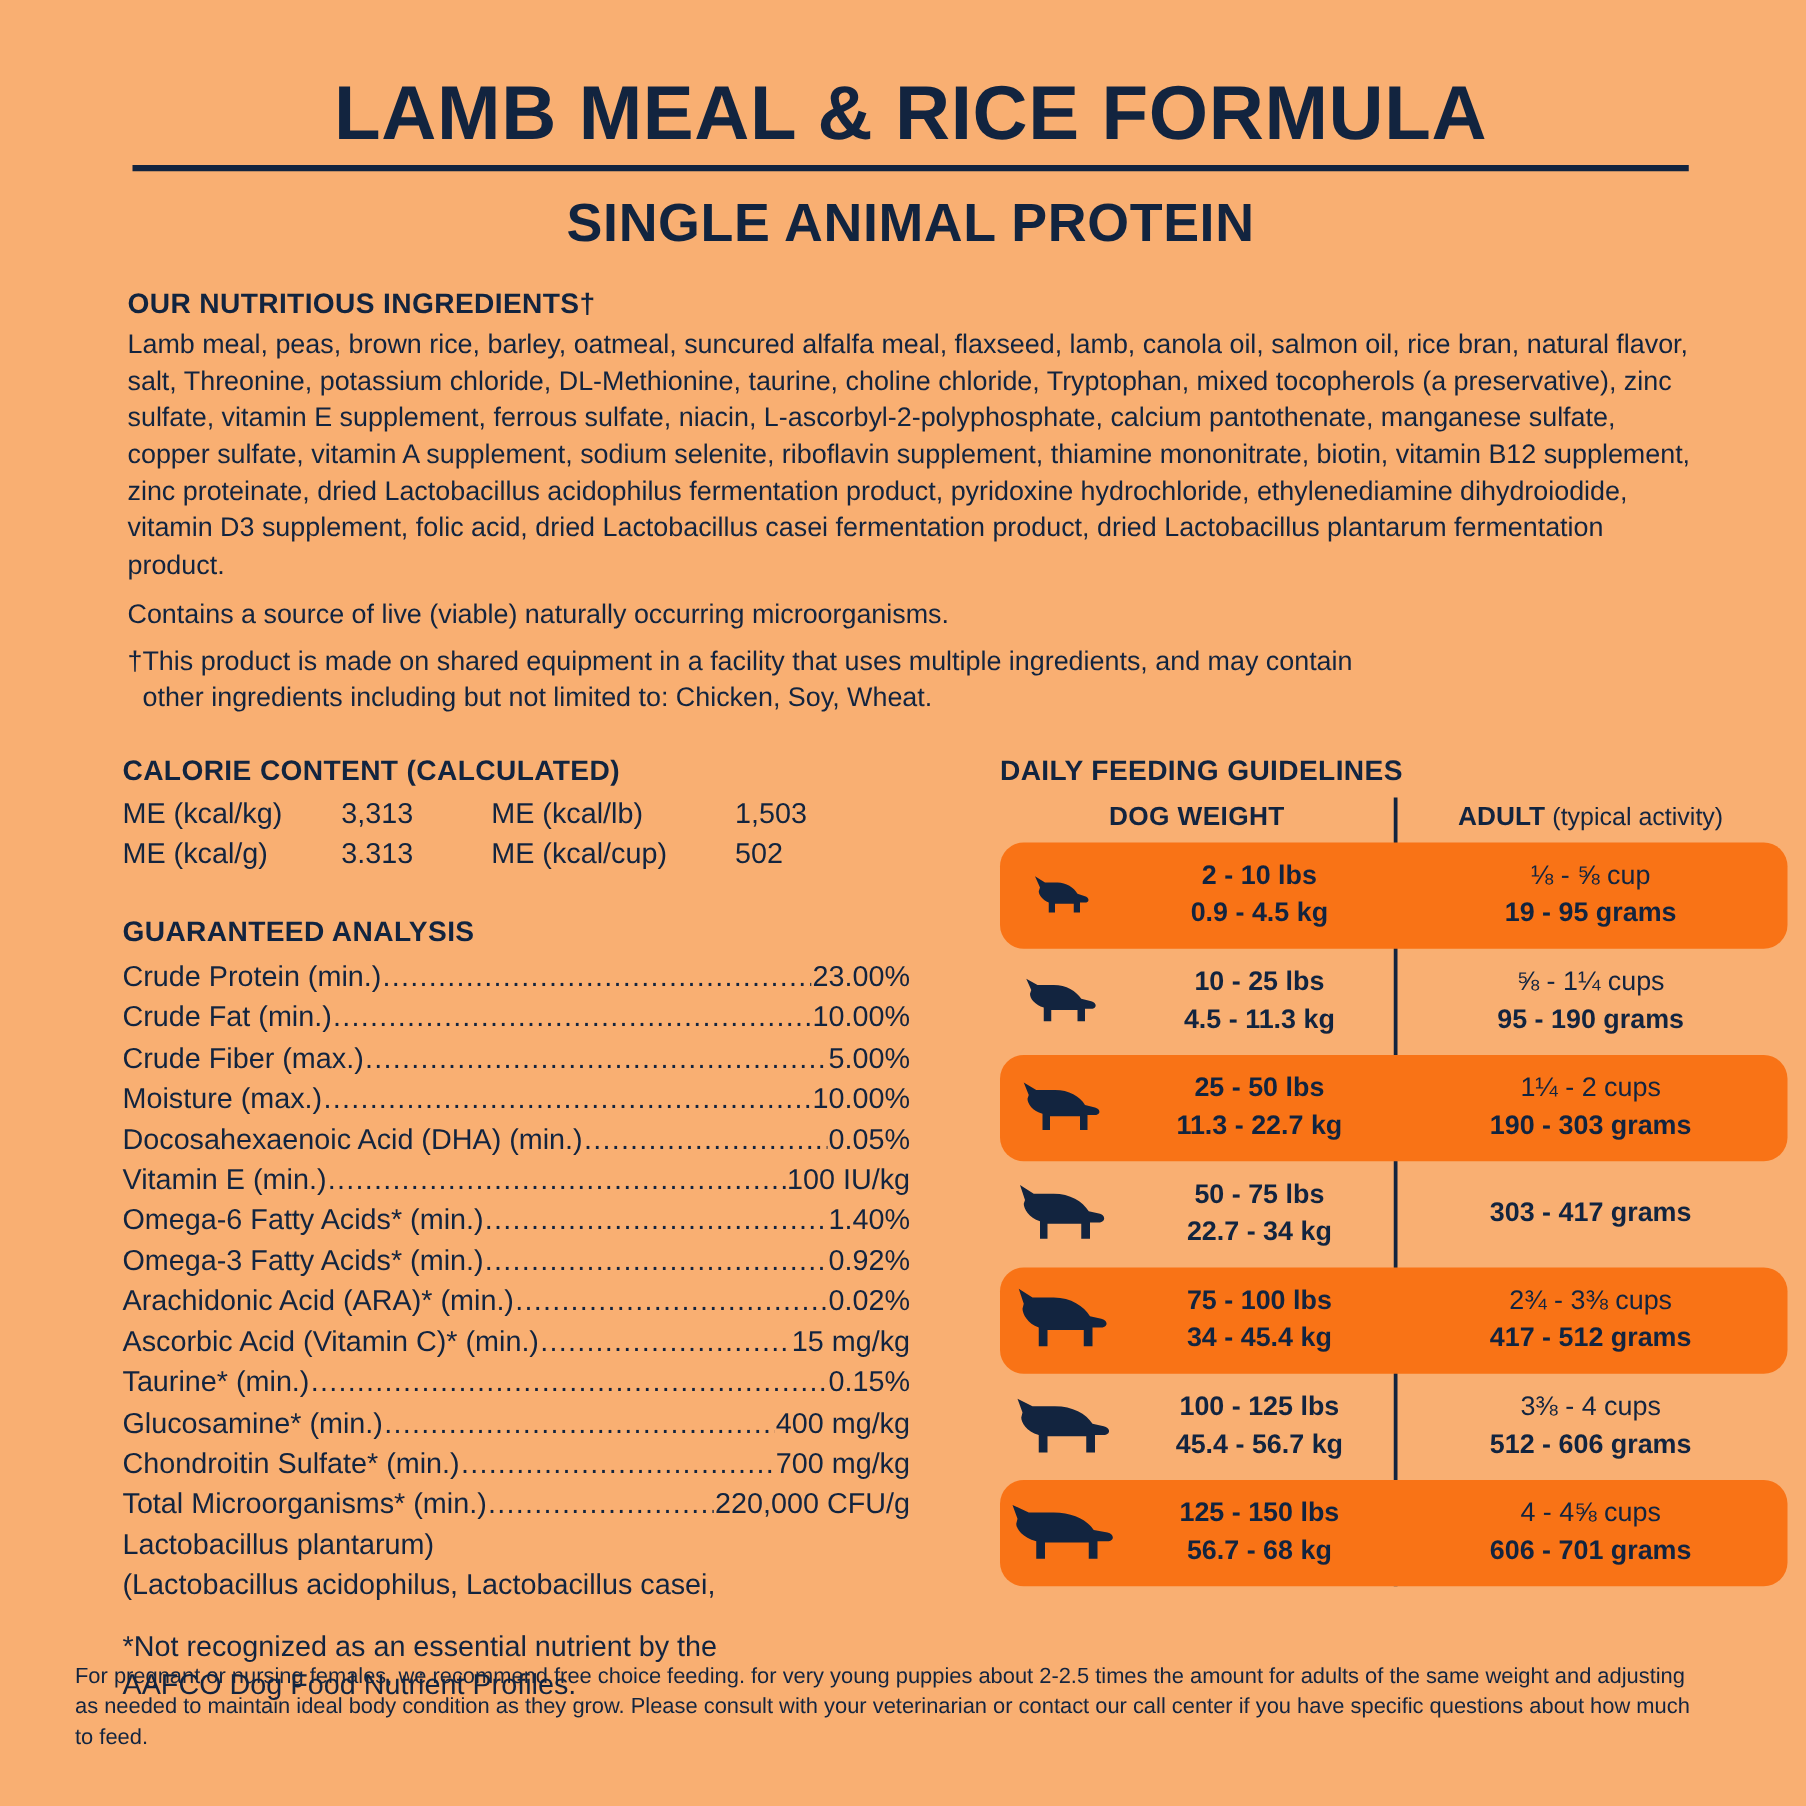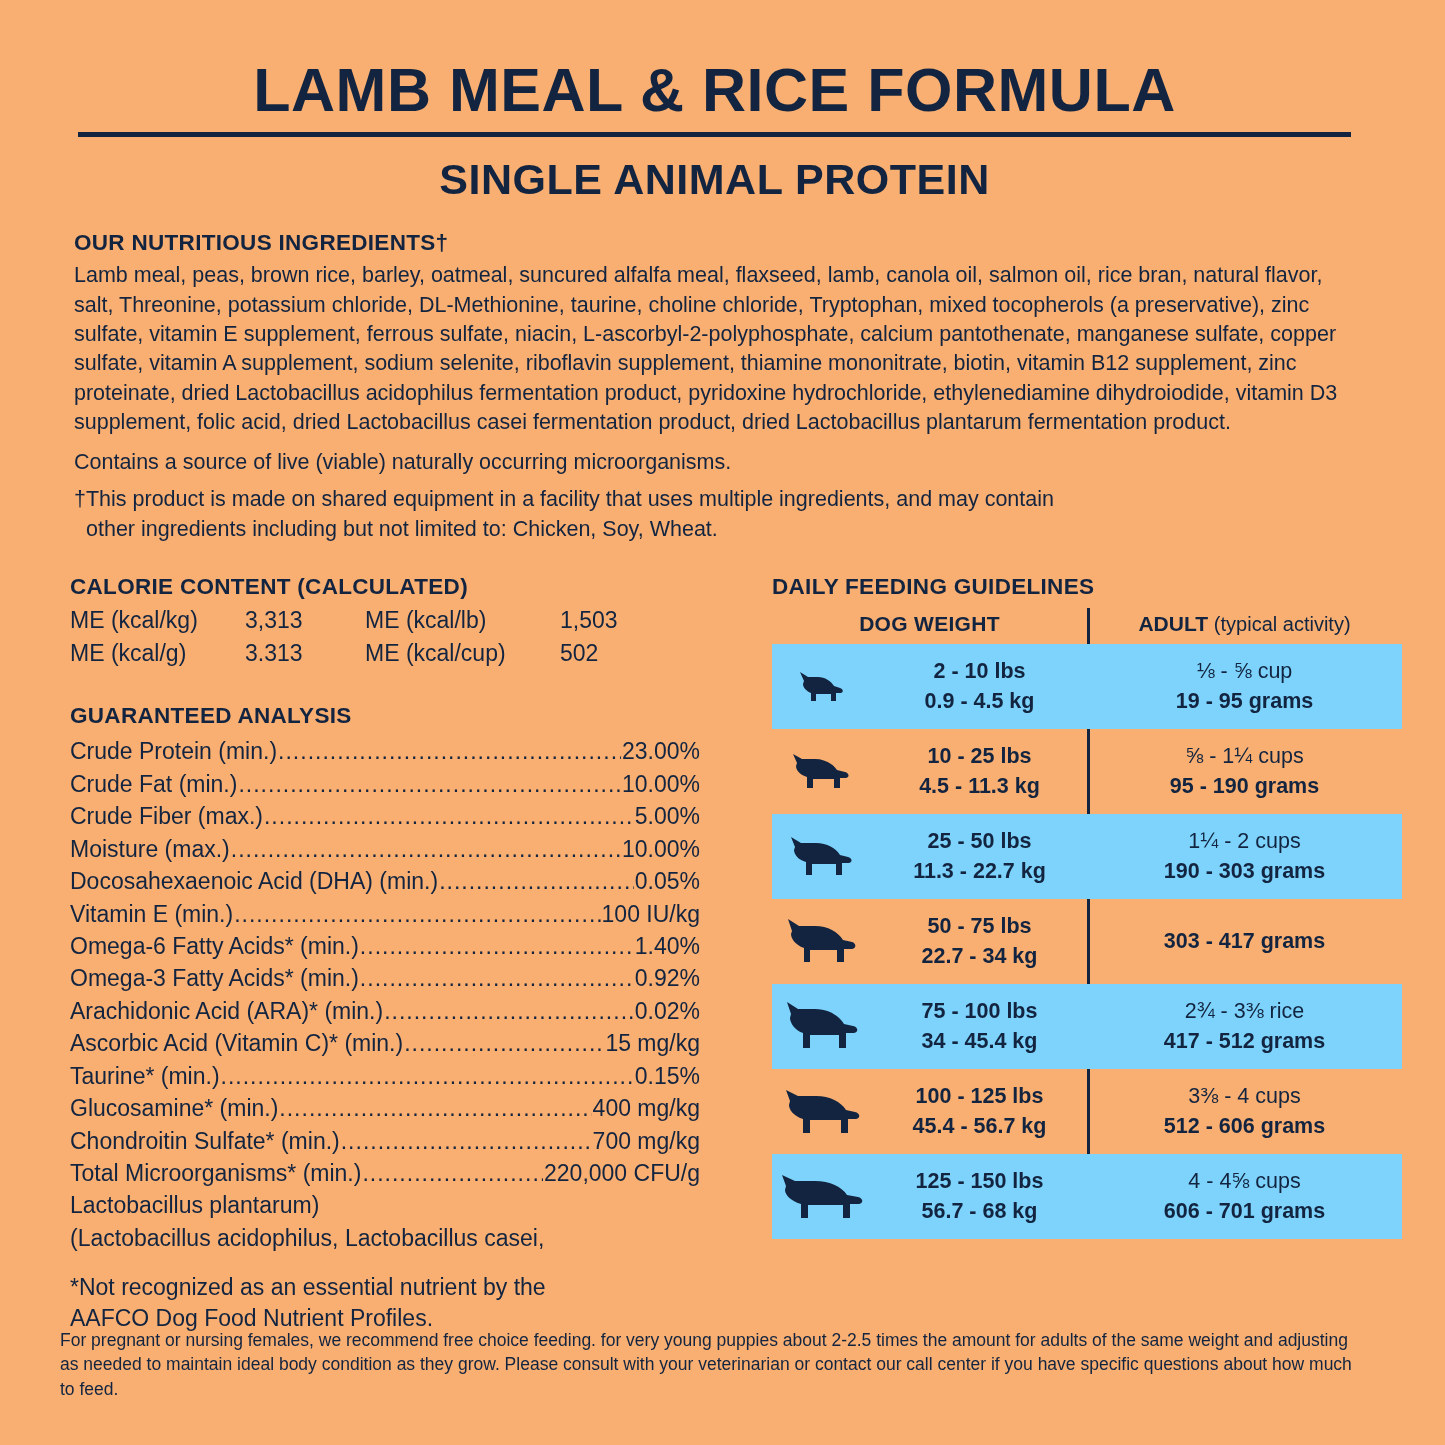--- a/index.html
+++ b/index.html
@@ -9,21 +9,21 @@
     height: 1445px;
     background: #F9AF72;
     font-family: "Liberation Sans", sans-serif;
     color: #12243F;
     overflow: hidden;
   }
   .page {
     position: relative;
     width: 1429px;
     height: 1445px;
-    padding: 44px 70px 20px 70px;
+    padding: 44px 70px 20px 98px;
   }
 
   
   .title {
     text-align: center;
     font-size: 61px;
     font-weight: bold;
     letter-spacing: 0.5px;
     line-height: 1.05;
     margin: 14px 0 10px 0;
@@ -140,21 +140,21 @@
     font-weight: bold;
   }
   .fh-adult .light { font-weight: normal; font-size: 20px; }
 
   .feed-row {
     display: flex;
     align-items: center;
     height: 85px;
     position: relative;
   }
-  .feed-row.alt { background: #7dd3fc; }
+  .feed-row.alt { background: #f97316; border-radius: 19px; }
   .cell-icon {
     flex: 0 0 100px;
     display: flex;
     align-items: center;
     justify-content: center;
     height: 100%;
   }
   .cell-weight {
     flex: 0 0 215px;
     text-align: center;
@@ -391,21 +391,21 @@
             <div class="cell-icon">
               <svg class="dog" width="84" height="54" viewBox="0 0 84 54" aria-hidden="true">
                 <path d="M11 14 L7 2 L18 9 L35 9 C49 9 59 16 64 24 L73 26 C78 27 79 32 74 33 L66 33 L66 48 L59 48 L59 35 L30 35 L30 48 L23 48 L23 33 C14 30 10 22 10 18 Z"></path>
               </svg>
             </div>
             <div class="cell-weight">
               <div>75 - 100 lbs</div>
               <div>34 - 45.4 kg</div>
             </div>
             <div class="cell-amt">
-              <span class="top">2¾ - 3⅜ rice</span>
+              <span class="top">2¾ - 3⅜ cups</span>
               <span class="bot">417 - 512 grams</span>
             </div>
           </div>
 
           <div class="feed-row">
             <div class="cell-icon">
               <svg class="dog" width="88" height="52" viewBox="0 0 88 52" aria-hidden="true">
                 <path d="M12 15 L8 4 L20 10 L38 10 C52 10 63 16 68 24 L77 26 C82 27 83 32 78 33 L70 33 L70 47 L63 47 L63 34 L32 34 L32 47 L25 47 L25 33 C15 30 11 23 11 19 Z"></path>
               </svg>
             </div>

